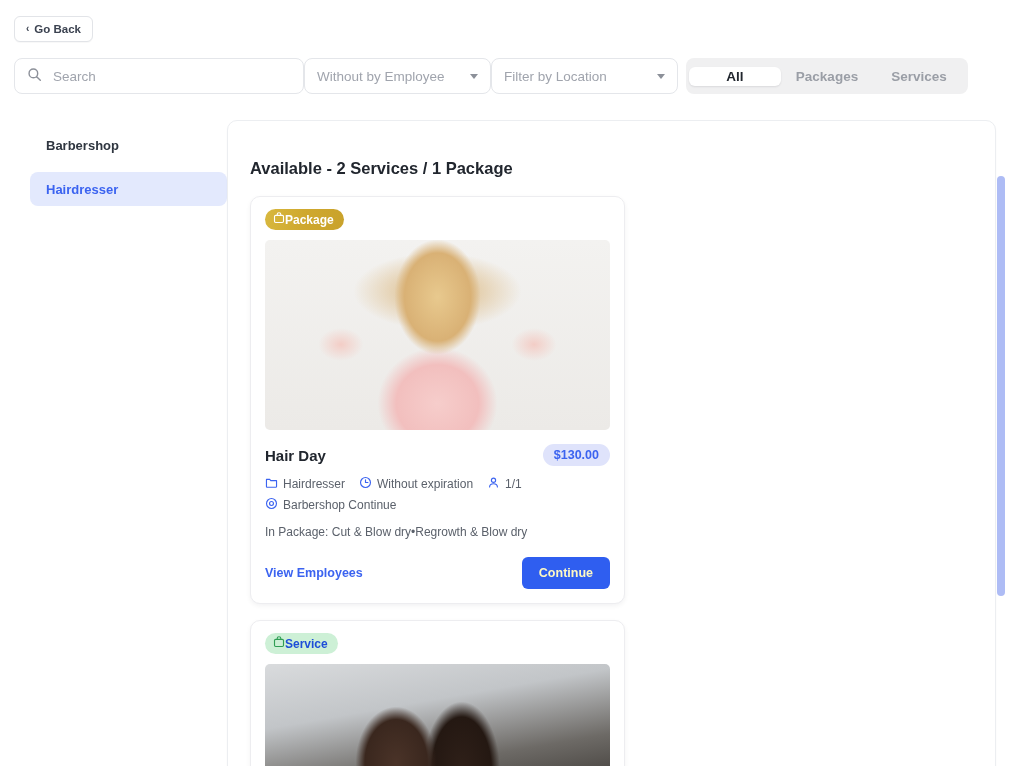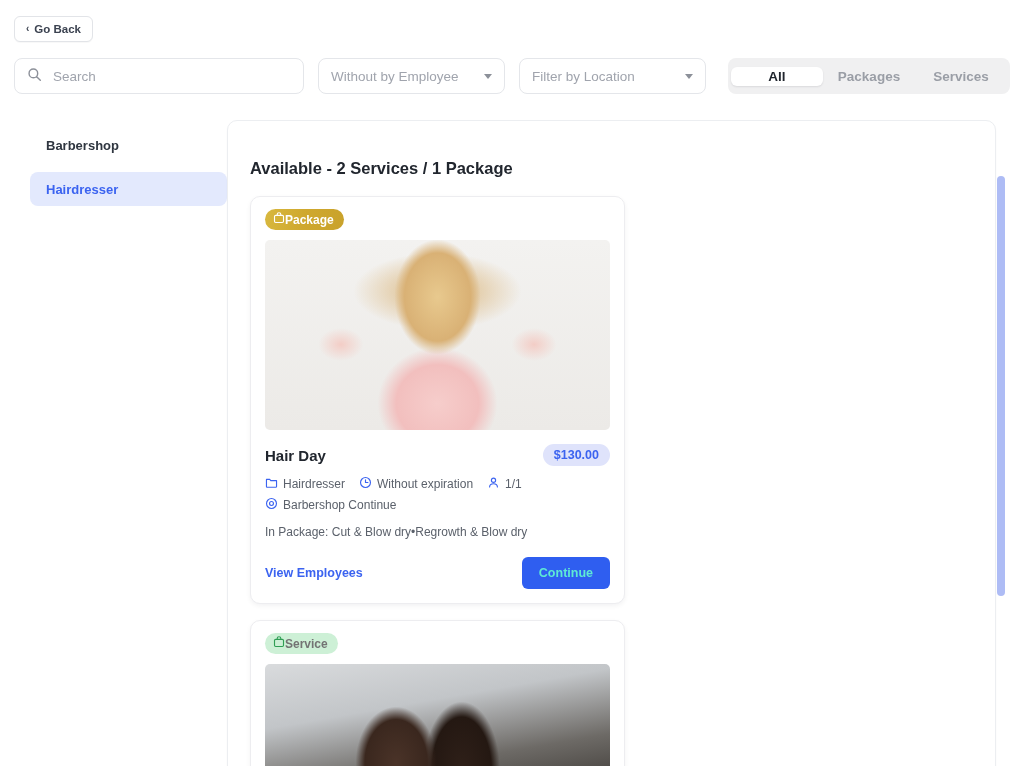--- a/index.html
+++ b/index.html
@@ -23,21 +23,20 @@
     border-radius: 6px;
     font-size: 11.5px; font-weight: bold; color: #3b4250;
     cursor: pointer;
     box-shadow: 0 1px 1px rgba(16,24,40,0.03);
   }
   .go-back .chev { font-size: 10px; font-weight: bold; line-height: 1; }
 
   
   .filters {
     display: flex; align-items: flex-end;
-    gap: 14px;
     padding: 16px 14px 8px 14px;
   }
   .search-box {
     position: relative;
     width: 290px; height: 36px;
     background: #fff;
     border: 1px solid #e4e6ea;
     border-radius: 8px;
     display: flex; align-items: center;
     padding: 0 12px;
@@ -160,21 +159,21 @@
     border-radius: 11px;
     font-size: 12px; font-weight: bold;
     margin-bottom: 10px;
   }
   .badge.package {
     background: linear-gradient(100deg, #d8b83f 0%, #cfa82e 50%, #c9a22b 100%);
     color: #ffffff;
   }
   .badge.service {
     background: #cdf0d6;
-    color: #737373;
+    color: #1d4ed8;
   }
 
   .card-img {
     width: 100%; height: 190px;
     border-radius: 5px;
     overflow: hidden;
     position: relative;
   }
 
   
@@ -230,21 +229,21 @@
     display: flex; align-items: center; justify-content: space-between;
     margin-top: 18px;
   }
   .link-btn {
     font-size: 12.5px; font-weight: bold;
     color: #3b63f0;
     cursor: pointer;
   }
   .primary-btn {
     background: #2f5ef0;
-    color: #5eead4;
+    color: #fef9c3;
     font-size: 12.5px; font-weight: bold;
     border: 0; border-radius: 6px;
     padding: 9px 17px;
     cursor: pointer;
     font-family: "Liberation Sans", sans-serif;
   }
 
   .scrollbar-track {
     position: absolute;
     right: -9px; top: 0;

